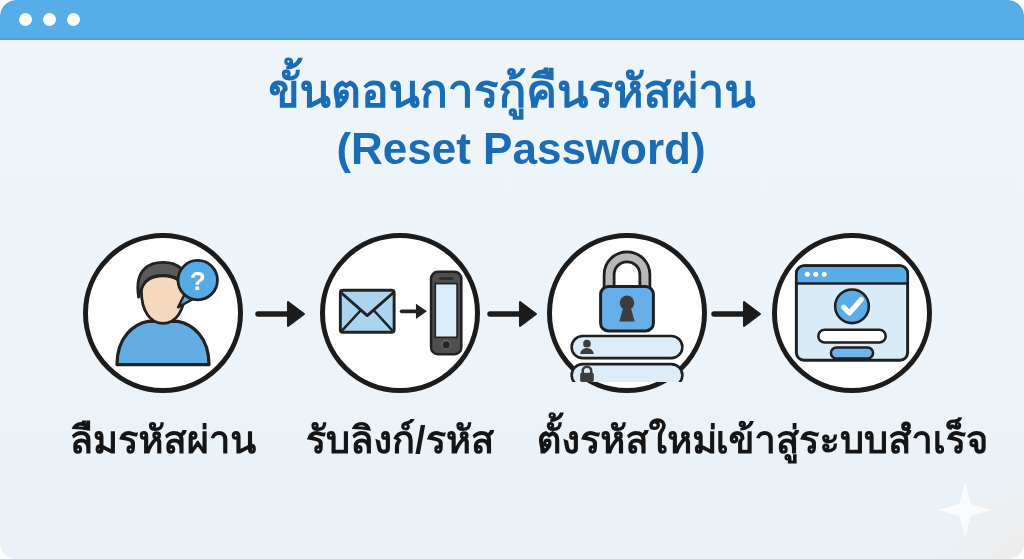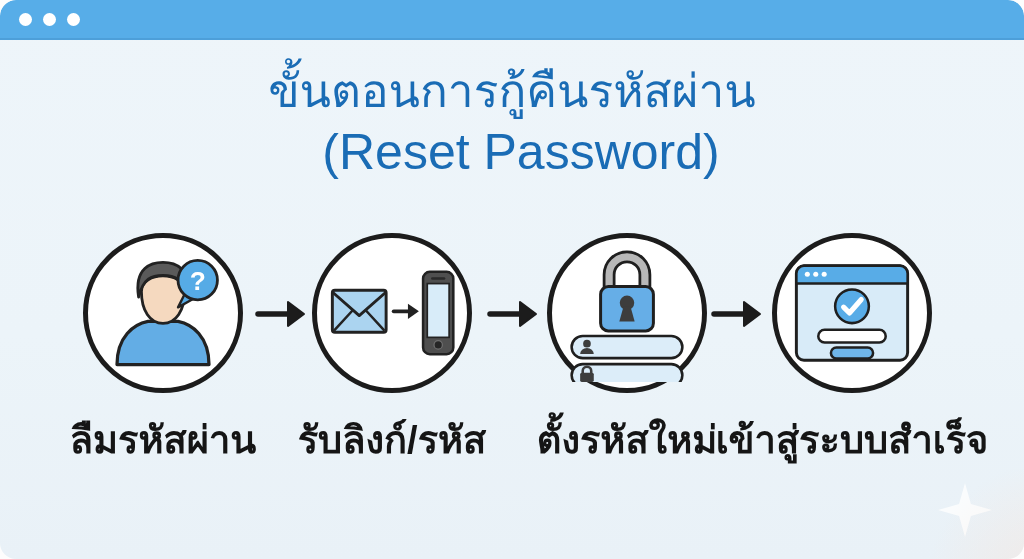--- a/index.html
+++ b/index.html
@@ -19,35 +19,35 @@
 
   .titlebar {
     position:absolute; top:0; left:0; width:100%; height:40px;
     background:#57ade8; border-bottom:2px solid rgba(35,100,150,0.18);
     border-radius:16px 16px 0 0;
     display:flex; align-items:center; padding-left:19px; gap:11px;
   }
   .dot { width:13px; height:13px; border-radius:50%; background:#ffffff; }
 
   .title-block { position:absolute; top:56px; left:0; width:100%; text-align:center; color:#1a6cb5; }
-  .title-line1 { font-size:46px; font-weight:normal; line-height:1.55; }
-  .title-line2 { font-size:50px; font-weight:normal; line-height:1.0;margin-left:18px; }
+  .title-line1 { font-size:46px; font-weight:bold; line-height:1.55; }
+  .title-line2 { font-size:44px; font-weight:bold; line-height:1.0;margin-left:18px; }
 
   .step { position:absolute; top:233px; width:240px; display:flex; flex-direction:column; align-items:center; }
   .step-circle {
     width:160px; height:160px; border-radius:50%;
     background:#ffffff; border:5px solid #1c1c1c;
     display:flex; align-items:center; justify-content:center;
   }
   .step-label {
     margin-top:23px; font-size:38px; font-weight:bold; color:#151515;
     white-space:nowrap; line-height:1.3;
   }
   #step-1 { left:43px; }
-  #step-2 { left:272px;justify-content:center; }
+  #step-2 { left:280px;justify-content:center; }
   #step-3 { left:507px; }
   #step-4 { left:732px; }
 
   .flow-arrow { position:absolute; top:296px; width:52px; height:36px; }
   #arrow-1 { left:255px; }
   #arrow-2 { left:487px; }
   #arrow-3 { left:711px; }
 
   .sparkle {
     position:absolute; right:32px; bottom:22px; width:54px; height:54px;

